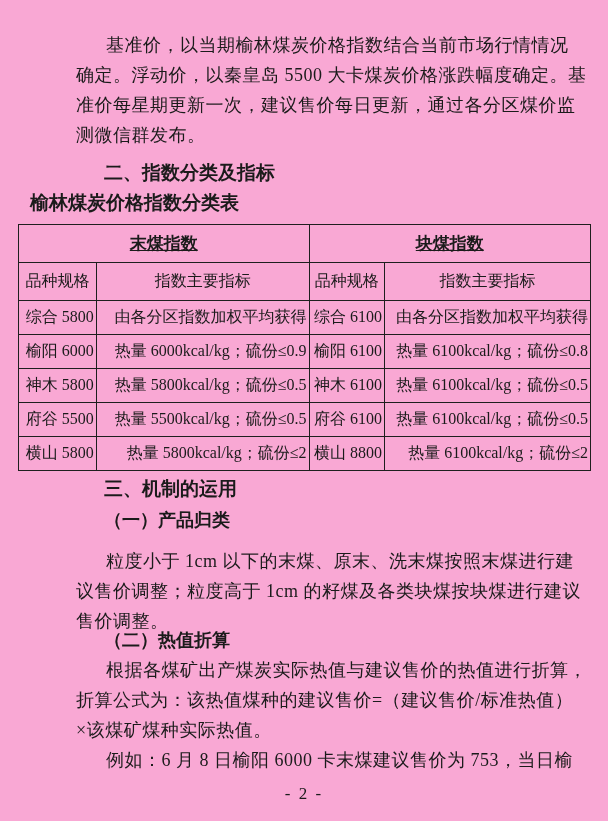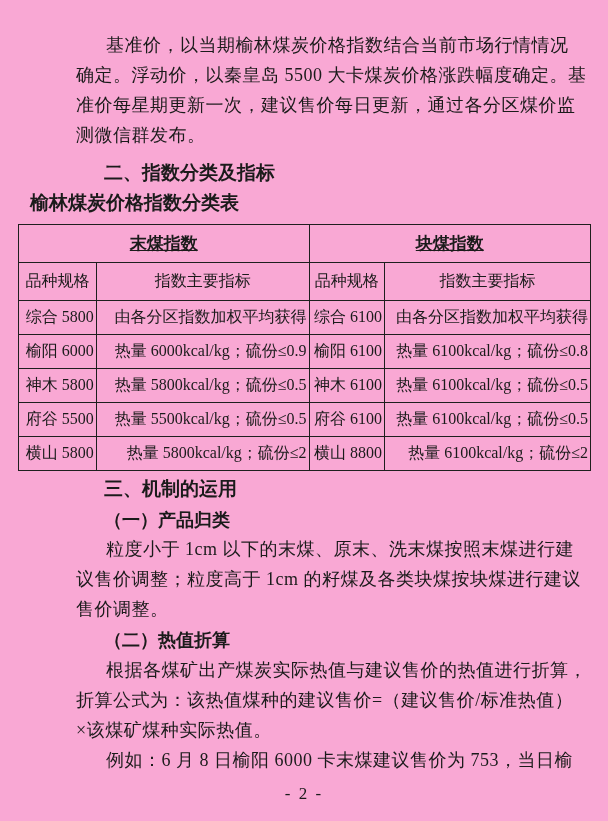--- a/index.html
+++ b/index.html
@@ -129,21 +129,21 @@
         <td>横山 8800</td>
         <td>热量 6100kcal/kg；硫份≤2</td>
       </tr>
     </tbody>
   </table>
 
   <div class="heading" style="top:474px;">三、机制的运用</div>
 
   <div class="subheading" style="top:505px;">（一）产品归类</div>
 
-  <div class="textblock" style="top:534px;">
+  <div class="textblock" style="top:546px;">
     <div class="line indent">粒度小于 1cm 以下的末煤、原末、洗末煤按照末煤进行建</div>
     <div class="line">议售价调整；粒度高于 1cm 的籽煤及各类块煤按块煤进行建议</div>
     <div class="line">售价调整。</div>
   </div>
 
   <div class="subheading" style="top:625px;">（二）热值折算</div>
 
   <div class="textblock" style="top:655px;">
     <div class="line indent">根据各煤矿出产煤炭实际热值与建议售价的热值进行折算，</div>
     <div class="line">折算公式为：该热值煤种的建议售价=（建议售价/标准热值）</div>

